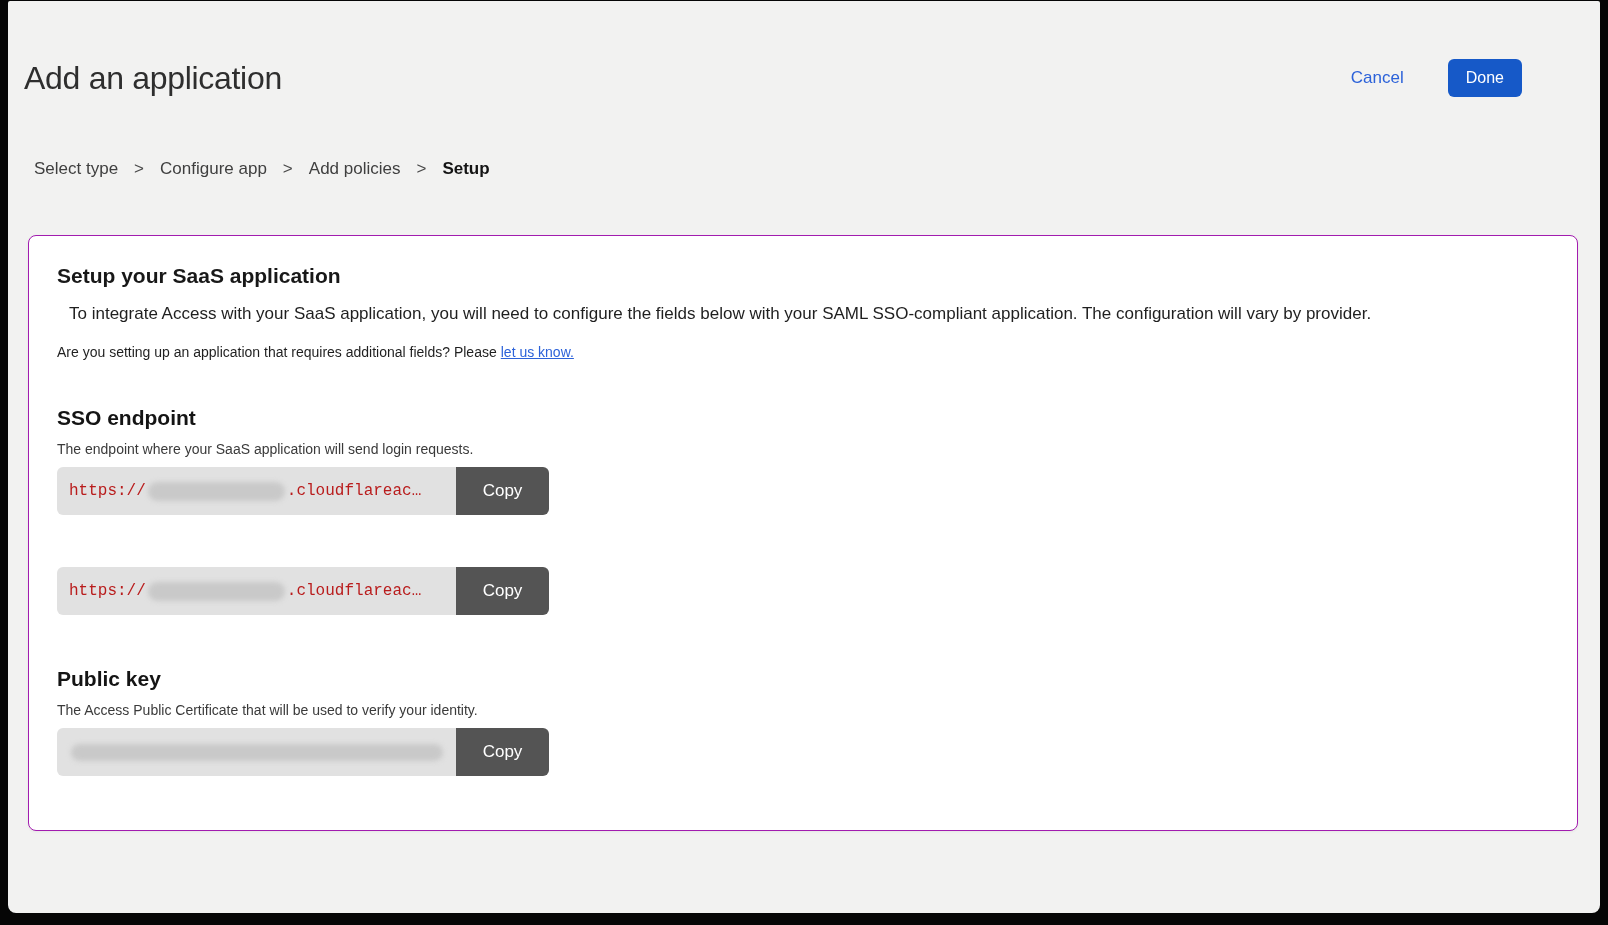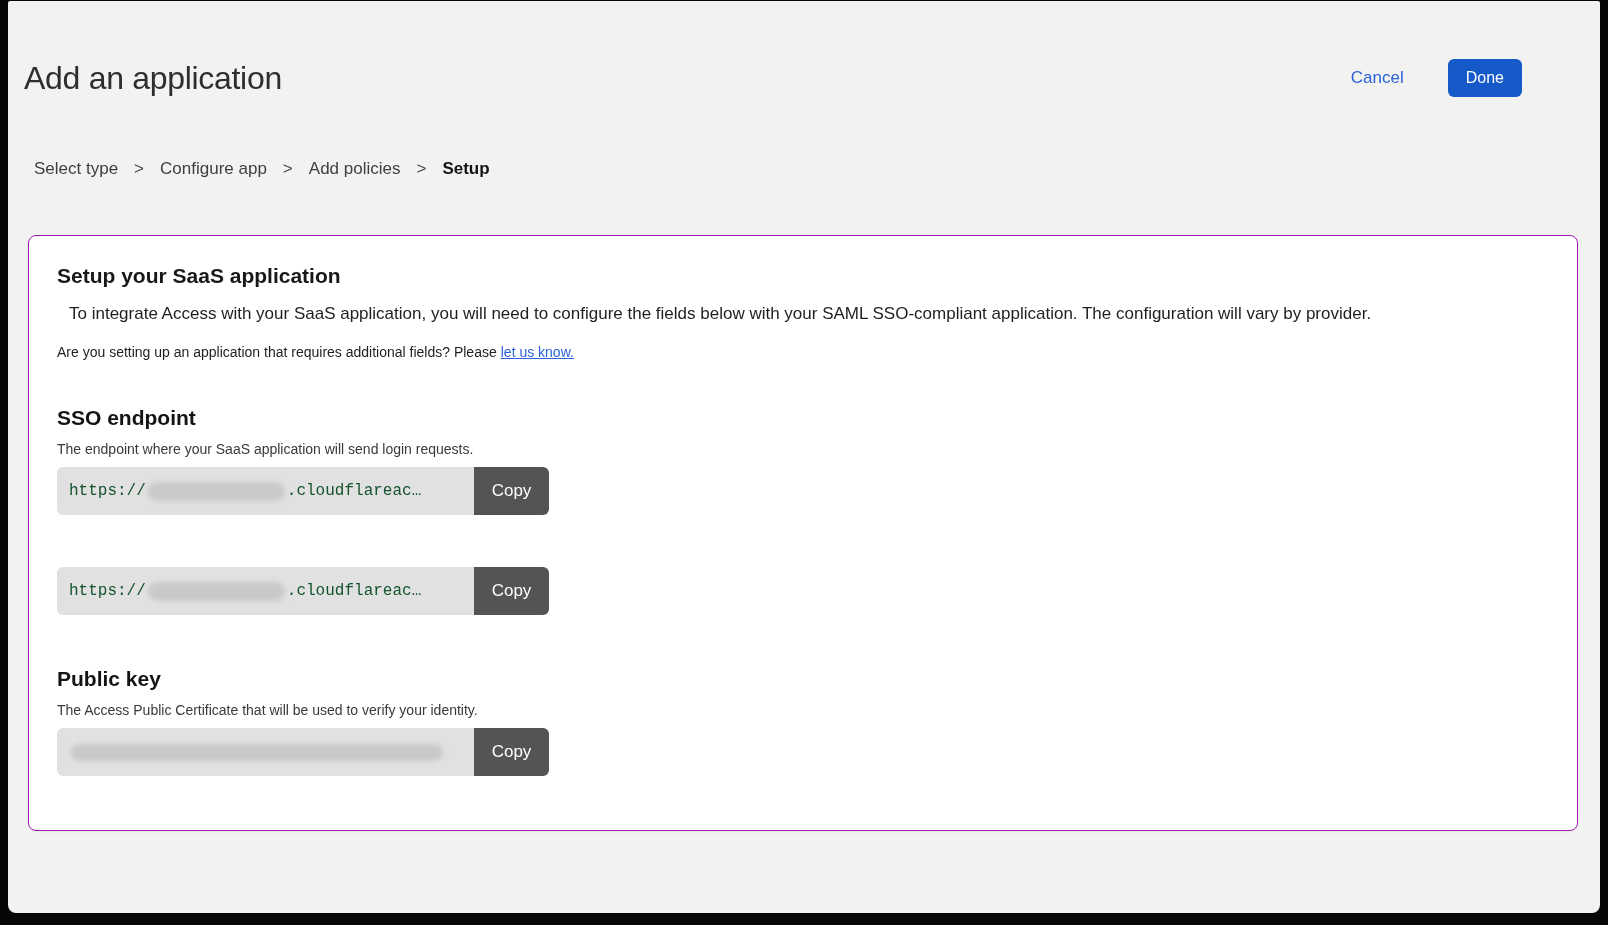--- a/index.html
+++ b/index.html
@@ -107,38 +107,38 @@
   .value-box {
     flex: 1;
     min-width: 0;
     background: var(--input_bg, #e1e1e1);
     border-radius: 6px 0 0 6px;
     display: flex;
     align-items: center;
     padding: 0 12px;
     font-family: "Liberation Mono", monospace;
     font-size: 16px;
-    color: #14532d;
+    color: #b91c1c;
     white-space: nowrap;
     overflow: hidden;
     cursor: text;
   }
   .redacted-pill {
     display: inline-block;
     flex: none;
     width: 137px;
     height: 19px;
     background: #c9c9c9;
     border-radius: 10px;
     filter: blur(2.5px);
     margin: 0 2px;
   }
   .redacted-pill.wide { width: 372px; height: 17px; }
   .copy-btn {
-    width: 75px;
+    width: 93px;
     flex: none;
     background: var(--copy_button_bg, #545454);
     color: #ffffff;
     border: none;
     border-radius: 0 6px 6px 0;
     font-size: 17px;
     font-family: inherit;
     cursor: pointer;
   }
 </style>

